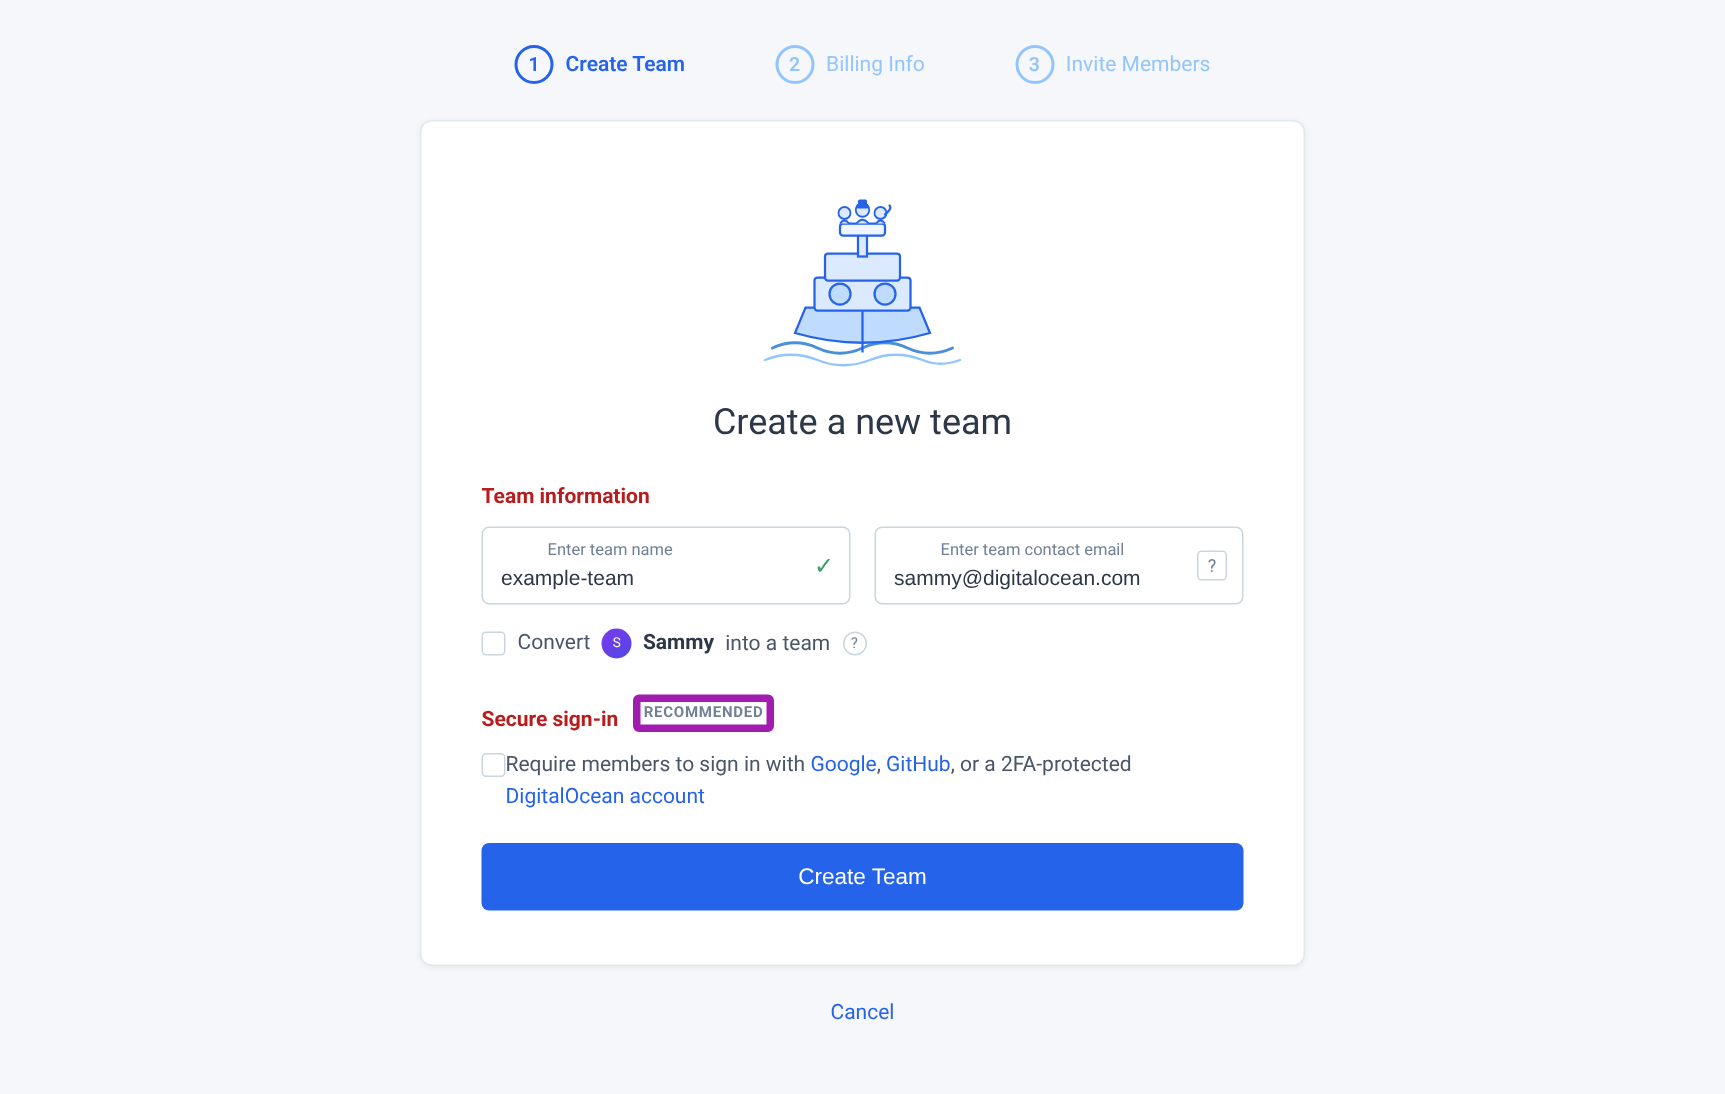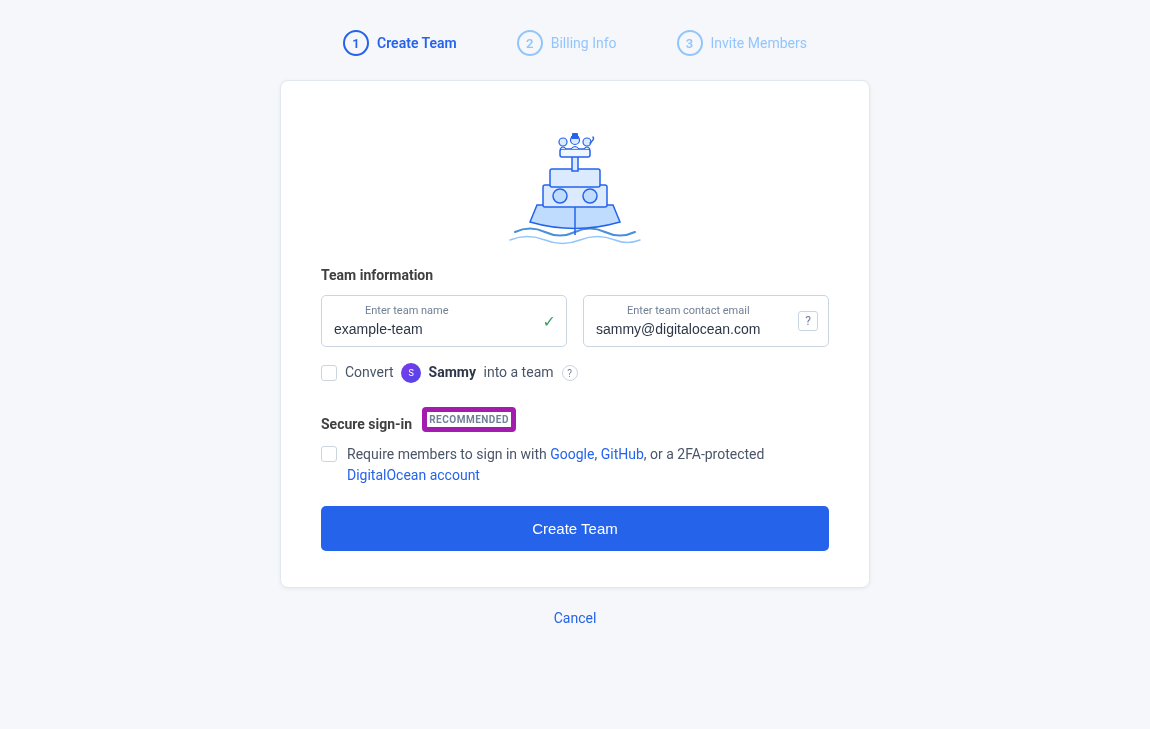--- a/index.html
+++ b/index.html
@@ -78,21 +78,21 @@
       font-size: 24px;
       font-weight: 400;
       color: #2d3748;
       margin-bottom: 28px;
     }
 
     
     .section-label {
       font-size: 14px;
       font-weight: 700;
-      color: #404040;
+      color: #b91c1c;
       margin-bottom: 12px;
     }
 
     
     .fields-row {
       display: flex;
       gap: 16px;
       margin-bottom: 16px;
     }
     .field-wrap {
@@ -205,21 +205,20 @@
       font-weight: 700;
       letter-spacing: 0.5px;
       color: #718096;
       border: 5px solid #a21caf;
       border-radius: 4px;
       padding: 2px 2px;
     }
     .secure-option {
       display: flex;
       align-items: flex-start;
-      gap: 10px;
     }
     .secure-option .checkbox {
       width: 16px;
       height: 16px;
       border: 1px solid #cbd5e0;
       border-radius: 3px;
       background: white;
       flex-shrink: 0;
       margin-top: 2px;
       cursor: pointer;
@@ -318,20 +317,21 @@
       <rect x="67" y="16" width="6" height="5" rx="1" fill="#2563eb"></rect>
 
       <circle cx="82" cy="25" r="4" fill="#dbeafe" stroke="#2563eb" stroke-width="1.2"></circle>
       <path d="M79 32 Q82 28 85 32" stroke="#2563eb" stroke-width="1.2" fill="#dbeafe"></path>
 
       <path d="M85 26 Q90 22 88 20" stroke="#2563eb" stroke-width="1.5" stroke-linecap="round"></path>
     </svg>
   </div>
 
   
+  <div class="card-title">Create a new team</div>
 
   
   <div class="section-label">Team information</div>
 
   <div class="fields-row">
 
     <div class="field-wrap">
       <span class="field-label">Enter team name</span>
       <input type="text" value="example-team" style="">
       <span class="field-icon check-icon">✓</span>

